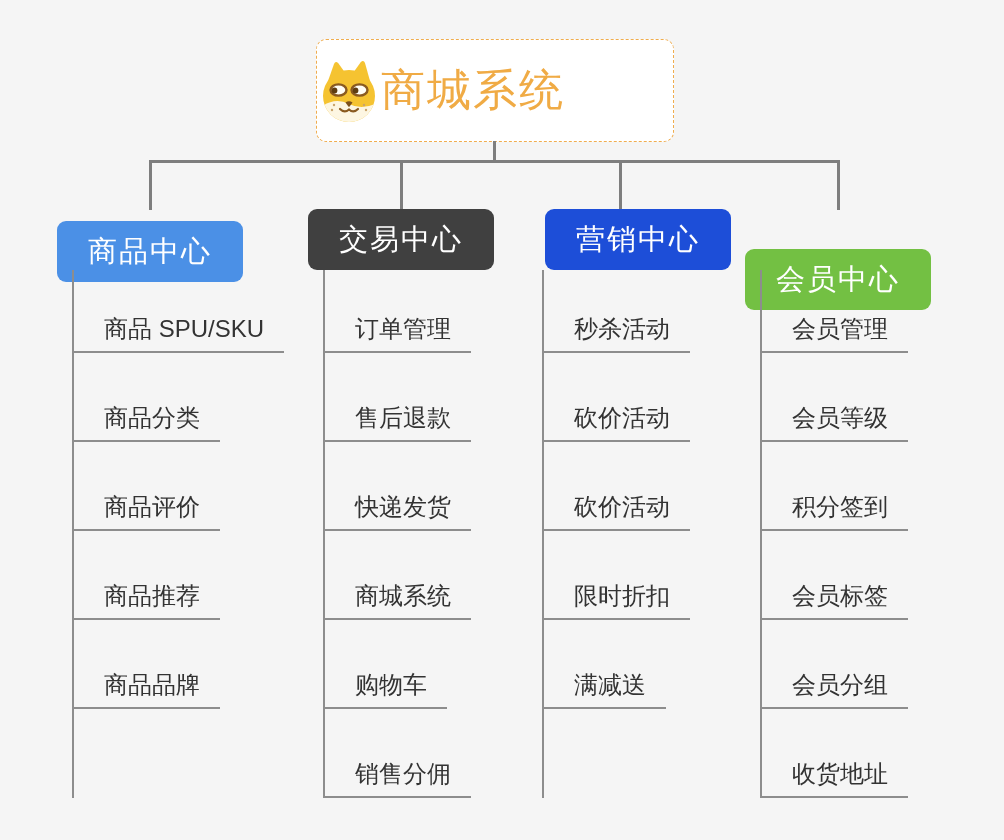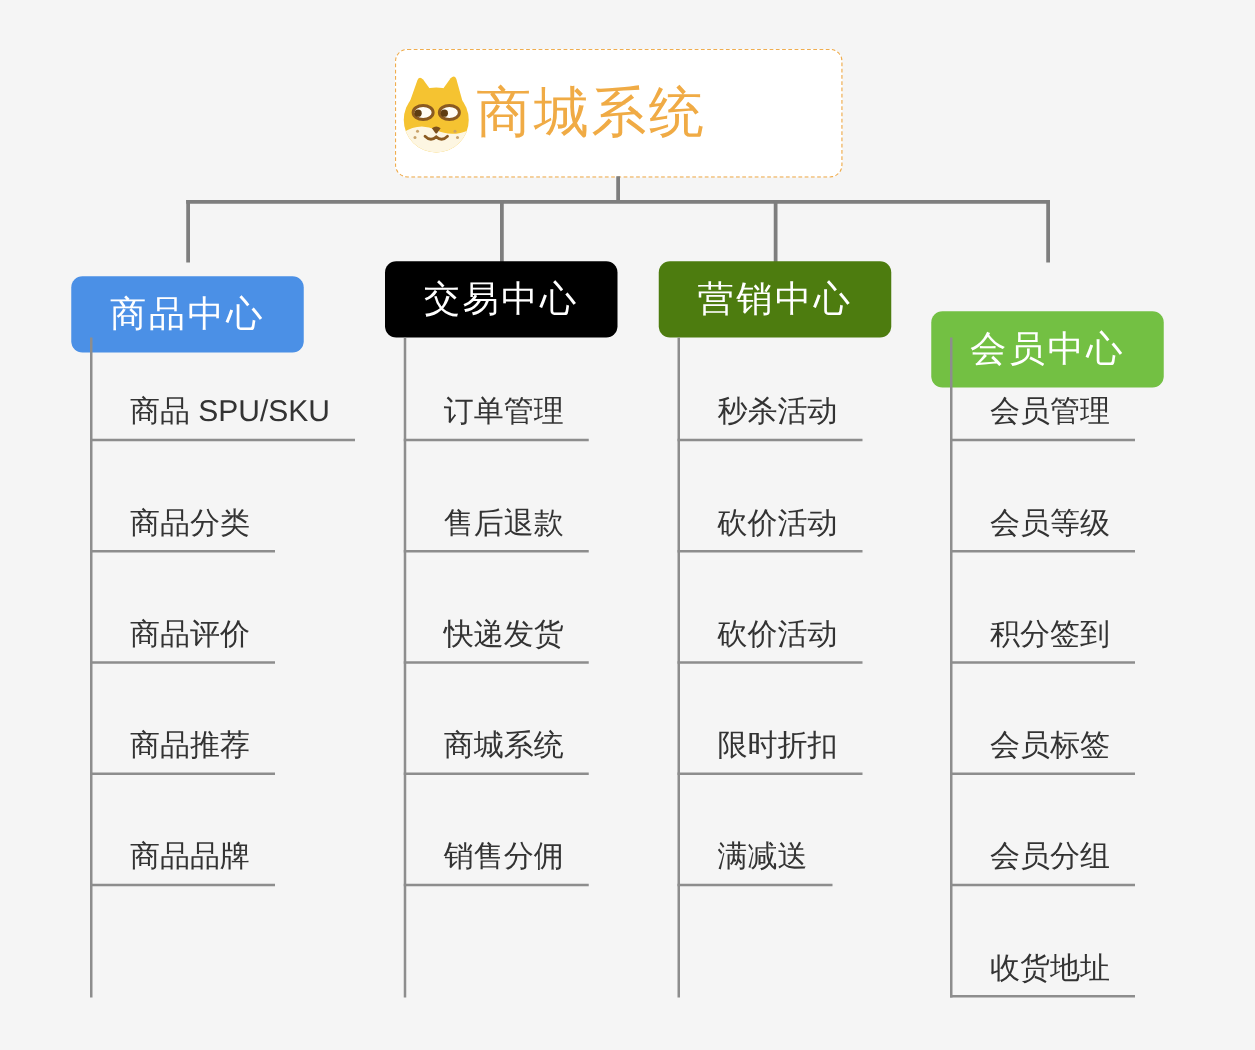--- a/index.html
+++ b/index.html
@@ -141,41 +141,44 @@
           <span class="child-topic">商品评价</span>
         </div>
         <div class="row">
           <span class="child-topic">商品推荐</span>
         </div>
         <div class="row">
           <span class="child-topic">商品品牌</span>
         </div>
       </div>
       <div class="conn drop" style="left: 399.5px;"></div>
-      <div class="branch-btn" style="left: 308px; background: #000000;">交易中心</div>
+      <div class="branch-btn" style="left: 308px; background: #404040;">交易中心</div>
       <div class="conn spine" style="left: 323px;"></div>
       <div class="column" style="left: 323px;">
         <div class="row">
           <span class="child-topic">订单管理</span>
         </div>
         <div class="row">
           <span class="child-topic">售后退款</span>
         </div>
         <div class="row">
           <span class="child-topic">快递发货</span>
         </div>
         <div class="row">
           <span class="child-topic">商城系统</span>
         </div>
         <div class="row">
+          <span class="child-topic">购物车</span>
+        </div>
+        <div class="row">
           <span class="child-topic">销售分佣</span>
         </div>
       </div>
       <div class="conn drop" style="left: 618.5px;"></div>
-      <div class="branch-btn" style="left: 527px; background: #4d7c0f;">营销中心</div>
+      <div class="branch-btn" style="left: 545px; background: #1d4ed8;">营销中心</div>
       <div class="conn spine" style="left: 542px;"></div>
       <div class="column" style="left: 542px;">
         <div class="row">
           <span class="child-topic">秒杀活动</span>
         </div>
         <div class="row">
           <span class="child-topic">砍价活动</span>
         </div>
         <div class="row">
           <span class="child-topic">砍价活动</span>

